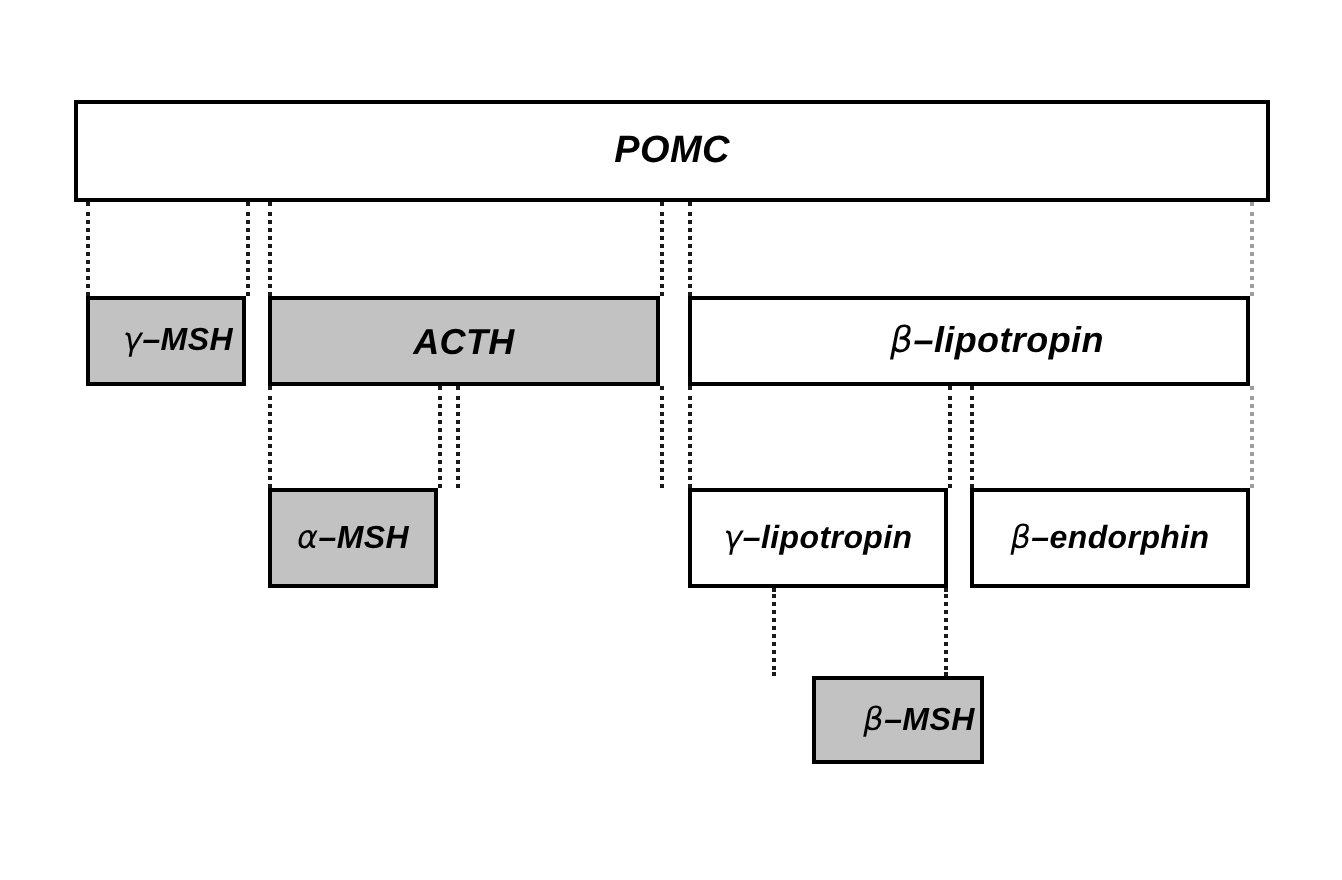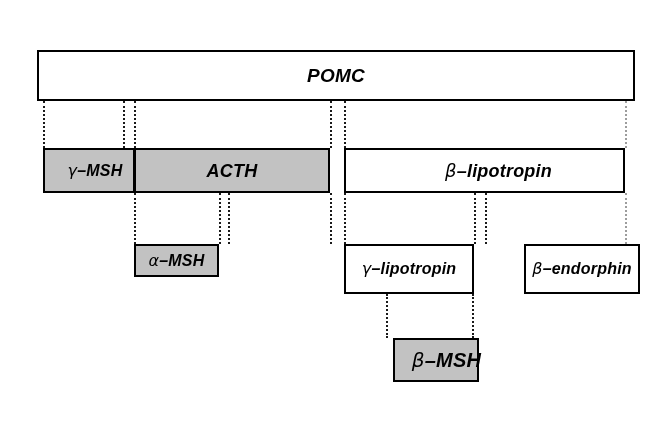--- a/index.html
+++ b/index.html
@@ -67,34 +67,34 @@
     <div class="vline" style="left: 330px; top: 193px; height: 51px;"></div>
     <div class="vline" style="left: 344px; top: 193px; height: 51px;"></div>
     <div class="vline" style="left: 474px; top: 193px; height: 51px;"></div>
     <div class="vline" style="left: 485px; top: 193px; height: 51px;"></div>
     <div class="vline faint" style="left: 625px; top: 193px; height: 51px;"></div>
     <div class="vline" style="left: 386px; top: 294px; height: 44px;"></div>
     <div class="vline" style="left: 472px; top: 294px; height: 44px;"></div>
     <div class="box" style="left: 37px; top: 50px; width: 598px; height: 51px; font-size: 19px;">
       <span class="lbl">POMC</span>
     </div>
-    <div class="box filled" style="left: 43px; top: 148px; width: 92px; height: 45px; font-size: 16px; padding-left: 12px;">
+    <div class="box filled" style="left: 43px; top: 148px; width: 80px; height: 45px; font-size: 16px; padding-left: 12px;">
       <span class="lbl"><span class="greek">γ</span><span>–MSH</span></span>
     </div>
     <div class="box filled" style="left: 134px; top: 148px; width: 196px; height: 45px; font-size: 18px; text-align: center;">
       <span class="lbl">ACTH</span>
     </div>
     <div class="box" style="left: 344px; top: 148px; width: 281px; height: 45px; font-size: 18px; padding-left: 28px;">
       <span class="lbl"><span class="greek">β</span><span>–lipotropin</span></span>
     </div>
-    <div class="box filled" style="left: 134px; top: 244px; width: 85px; height: 33px; font-size: 16px;">
+    <div class="box filled" style="left: 134px; top: 244px; width: 85px; height: 50px; font-size: 16px;">
       <span class="lbl"><span class="greek">α</span><span>–MSH</span></span>
     </div>
     <div class="box" style="left: 344px; top: 244px; width: 130px; height: 50px; font-size: 16px;">
       <span class="lbl"><span class="greek">γ</span><span>–lipotropin</span></span>
     </div>
-    <div class="box" style="left: 485px; top: 244px; width: 116px; height: 50px; font-size: 16px; margin-left: 39px;">
+    <div class="box" style="left: 485px; top: 244px; width: 140px; height: 50px; font-size: 16px;">
       <span class="lbl"><span class="greek">β</span><span>–endorphin</span></span>
     </div>
-    <div class="box filled" style="left: 393px; top: 338px; width: 86px; height: 44px; font-size: 20px; padding-left: 21px;">
+    <div class="box filled" style="left: 406px; top: 338px; width: 86px; height: 44px; font-size: 16px; padding-left: 21px;">
       <span class="lbl"><span class="greek">β</span><span>–MSH</span></span>
     </div>
   </div>
 
 </body></html>

